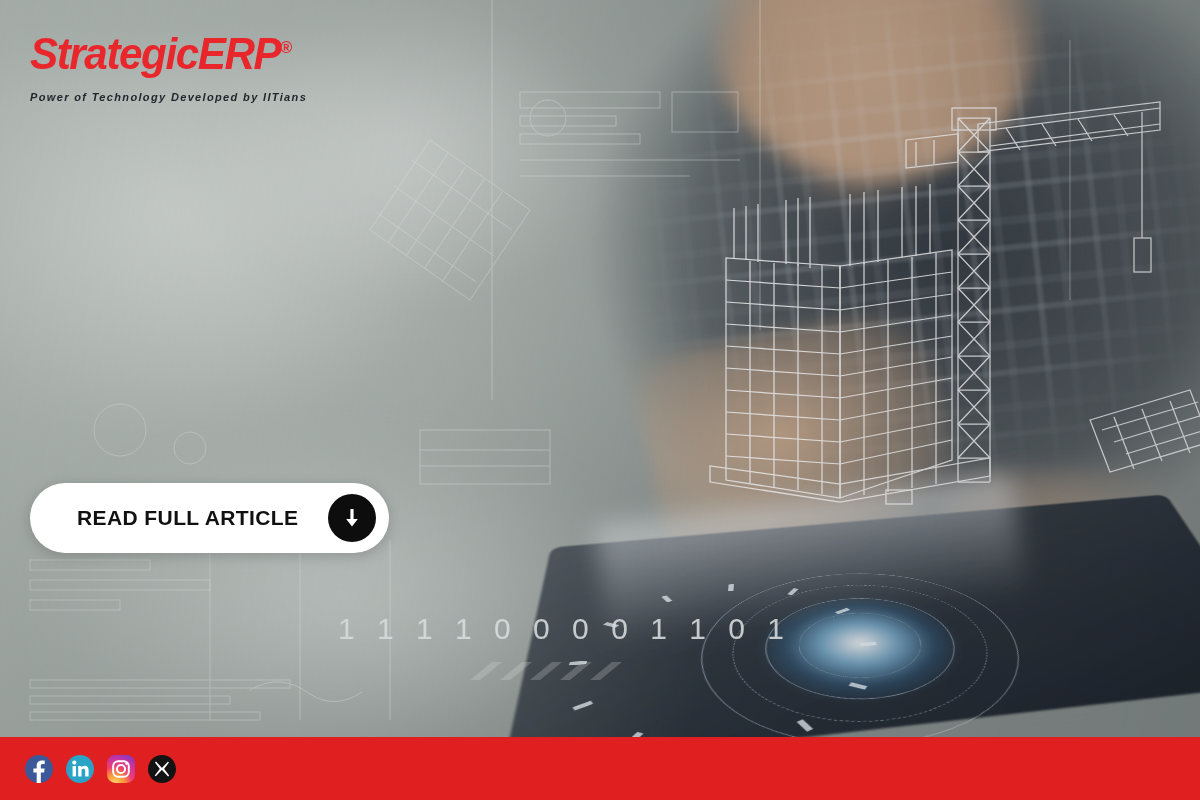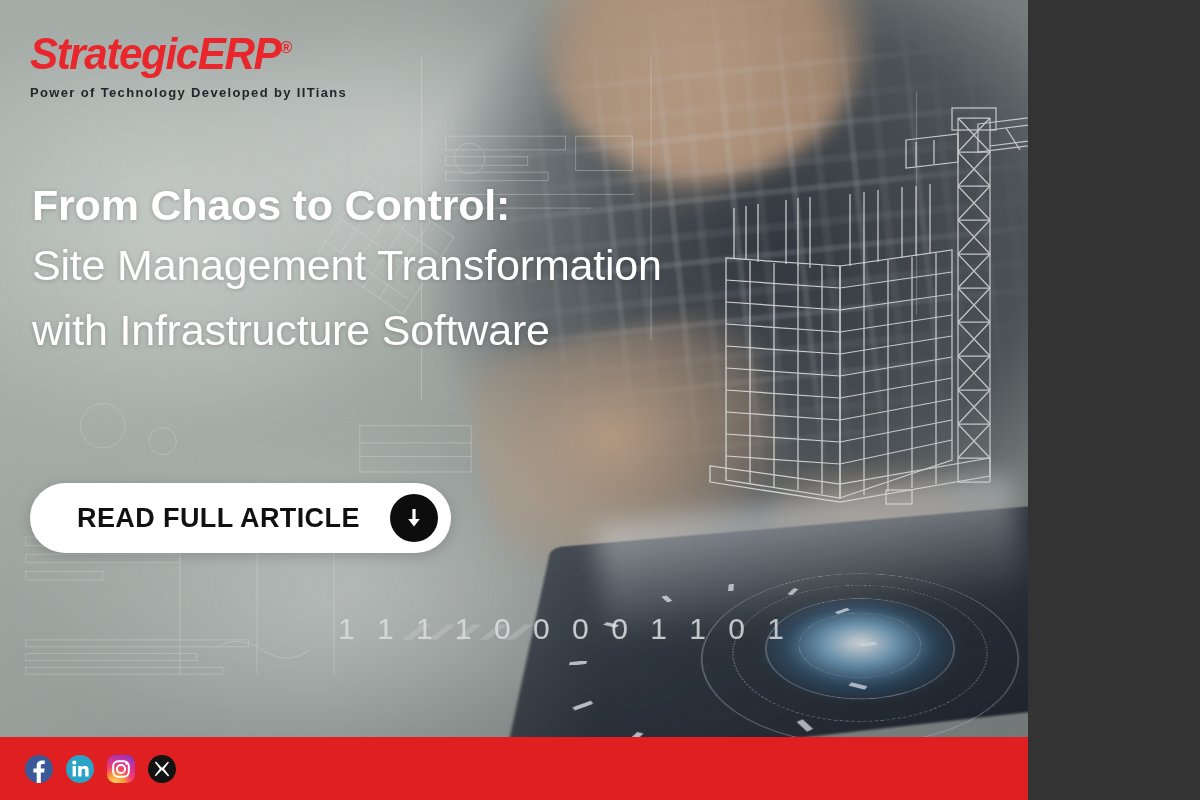--- a/index.html
+++ b/index.html
@@ -2,25 +2,26 @@
 <html><head>
 <meta charset="utf-8">
 <style>
   html, body {
     margin: 0;
     padding: 0;
     background: #333;
   }
   .banner {
     position: relative;
-    width: 1028px;
+    width: 1200px;
     height: 800px;
     overflow: hidden;
     font-family: "Liberation Sans", sans-serif;
     background: #8e9693;
+    text-align: right;
   }
 
   
   .photo {
     position: absolute;
     inset: 0;
     overflow: hidden;
   }
   
   .bg-base {
@@ -212,26 +213,27 @@
     transform: scaleX(.96);
     transform-origin: left center;
   }
   .logo-word .reg {
     font-size: 17px;
     vertical-align: super;
     font-style: normal;
     letter-spacing: 0;
   }
   .logo-tag {
-    margin-top: 9px;
-    font-size: 13px;
+    margin-top: 15px;
+    font-size: 11px;
     font-weight: 700;
     letter-spacing: 1.35px;
     color: #20272b;
     white-space: nowrap;
+    font-style: italic;
   }
 
   .headline {
     position: absolute;
     left: 32px; top: 178px;
     width: 740px;
     color: #ffffff;
     text-shadow: 0 1px 5px rgba(0,0,0,.22);
   }
   .h-line1 {
@@ -256,21 +258,21 @@
     display: flex;
     align-items: center;
     background: #ffffff;
     border-radius: 999px;
     padding: 0 13px 0 47px;
     box-shadow: 0 3px 14px rgba(0,0,0,.18);
     cursor: pointer;
     border: none;
   }
   .cta-label {
-    font-size: 27px;
+    font-size: 21px;
     font-weight: 700;
     letter-spacing: .4px;
     color: #111111;
     white-space: nowrap;
     margin-right: 30px;
   }
   .cta-icon {
     width: 48px; height: 48px;
     border-radius: 50%;
     background: #0d0d0d;
@@ -448,25 +450,20 @@
     <div class="veil"></div>
   </div>
 
   <div class="logo">
     <div class="logo-word">
       <span>StrategicERP</span><span class="reg">®</span>
     </div>
     <div class="logo-tag">Power of Technology Developed by IITians</div>
   </div>
 
-  <div class="headline">
-    <div class="h-line1">From Chaos to Control:</div>
-    <div class="h-line2">Site Management Transformation</div>
-    <div class="h-line3">with Infrastructure Software</div>
-  </div>
 
   <div class="cta">
     <span class="cta-label">READ FULL ARTICLE</span>
     <span class="cta-icon">
       <svg width="24" height="24" viewBox="0 0 24 24" fill="#ffffff">
         <path d="M10.4 3 h3.2 v10.1 h4.2 L12 20.4 L6.2 13.1 h4.2 Z"></path>
       </svg>
     </span>
   </div>
 

